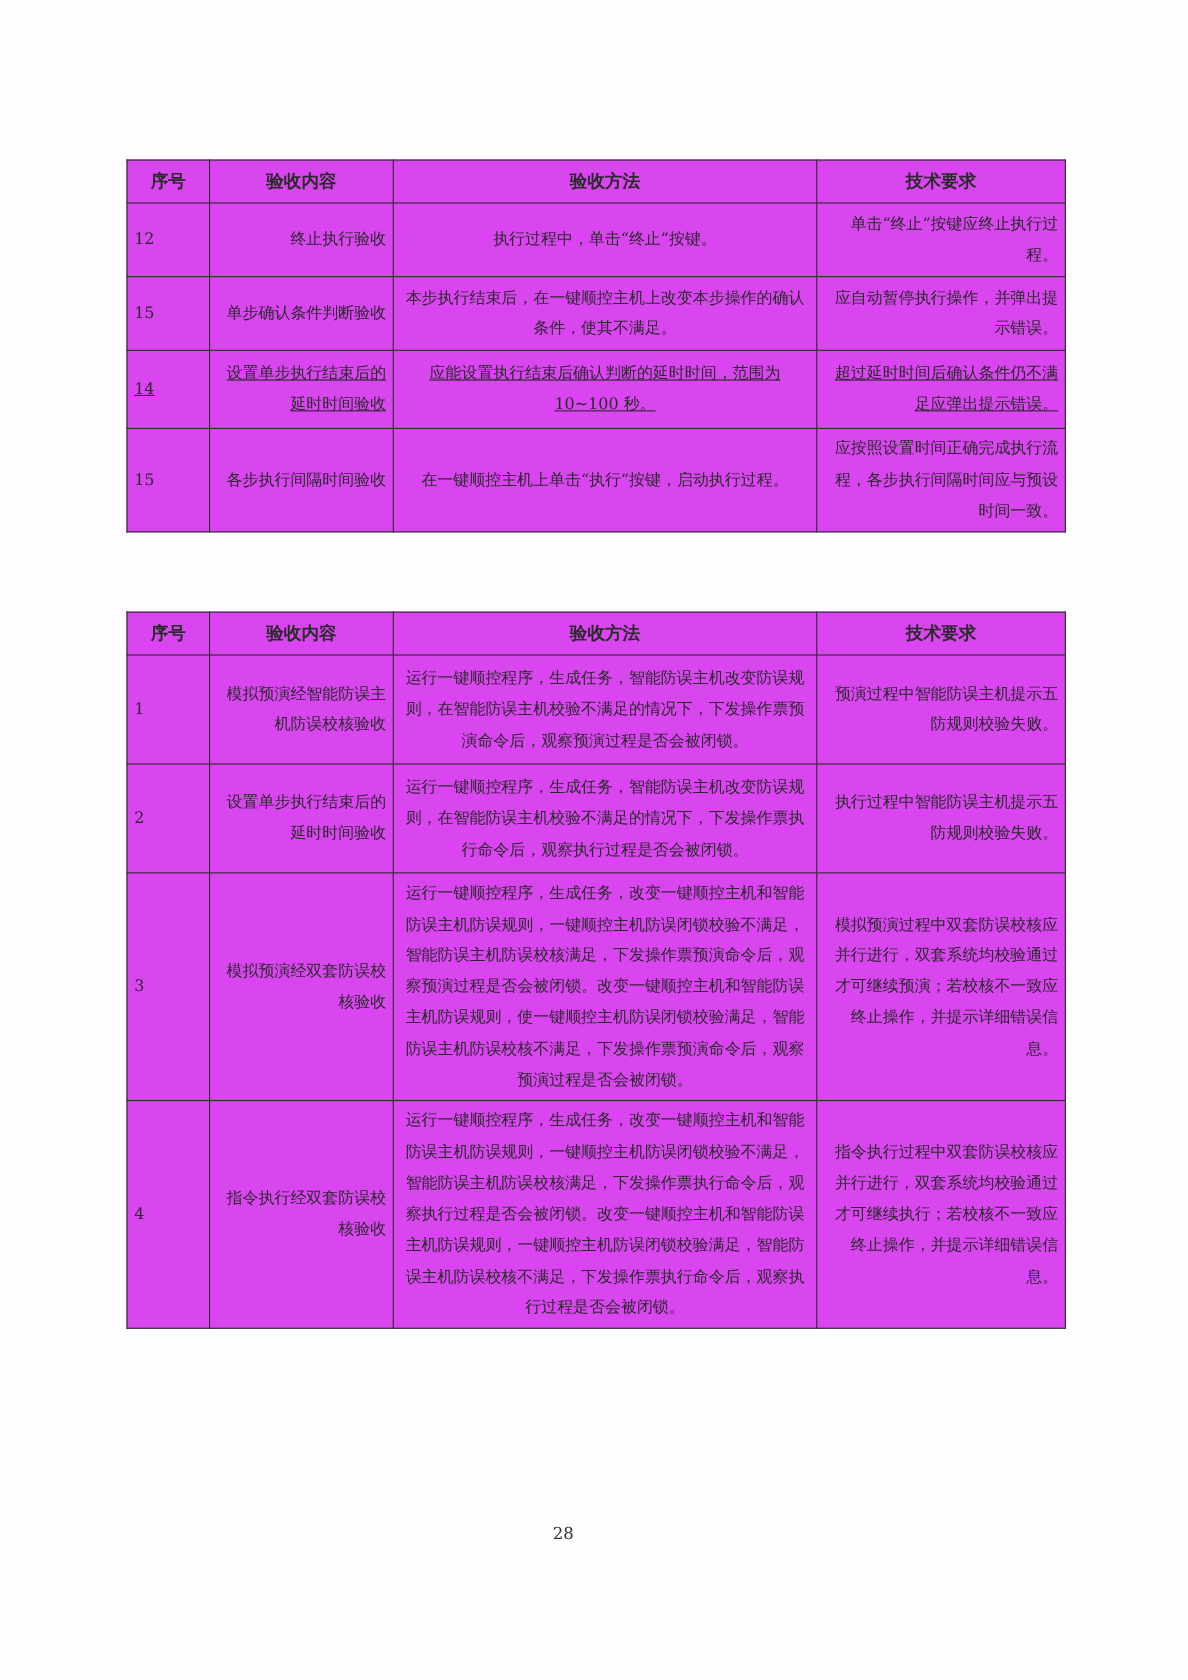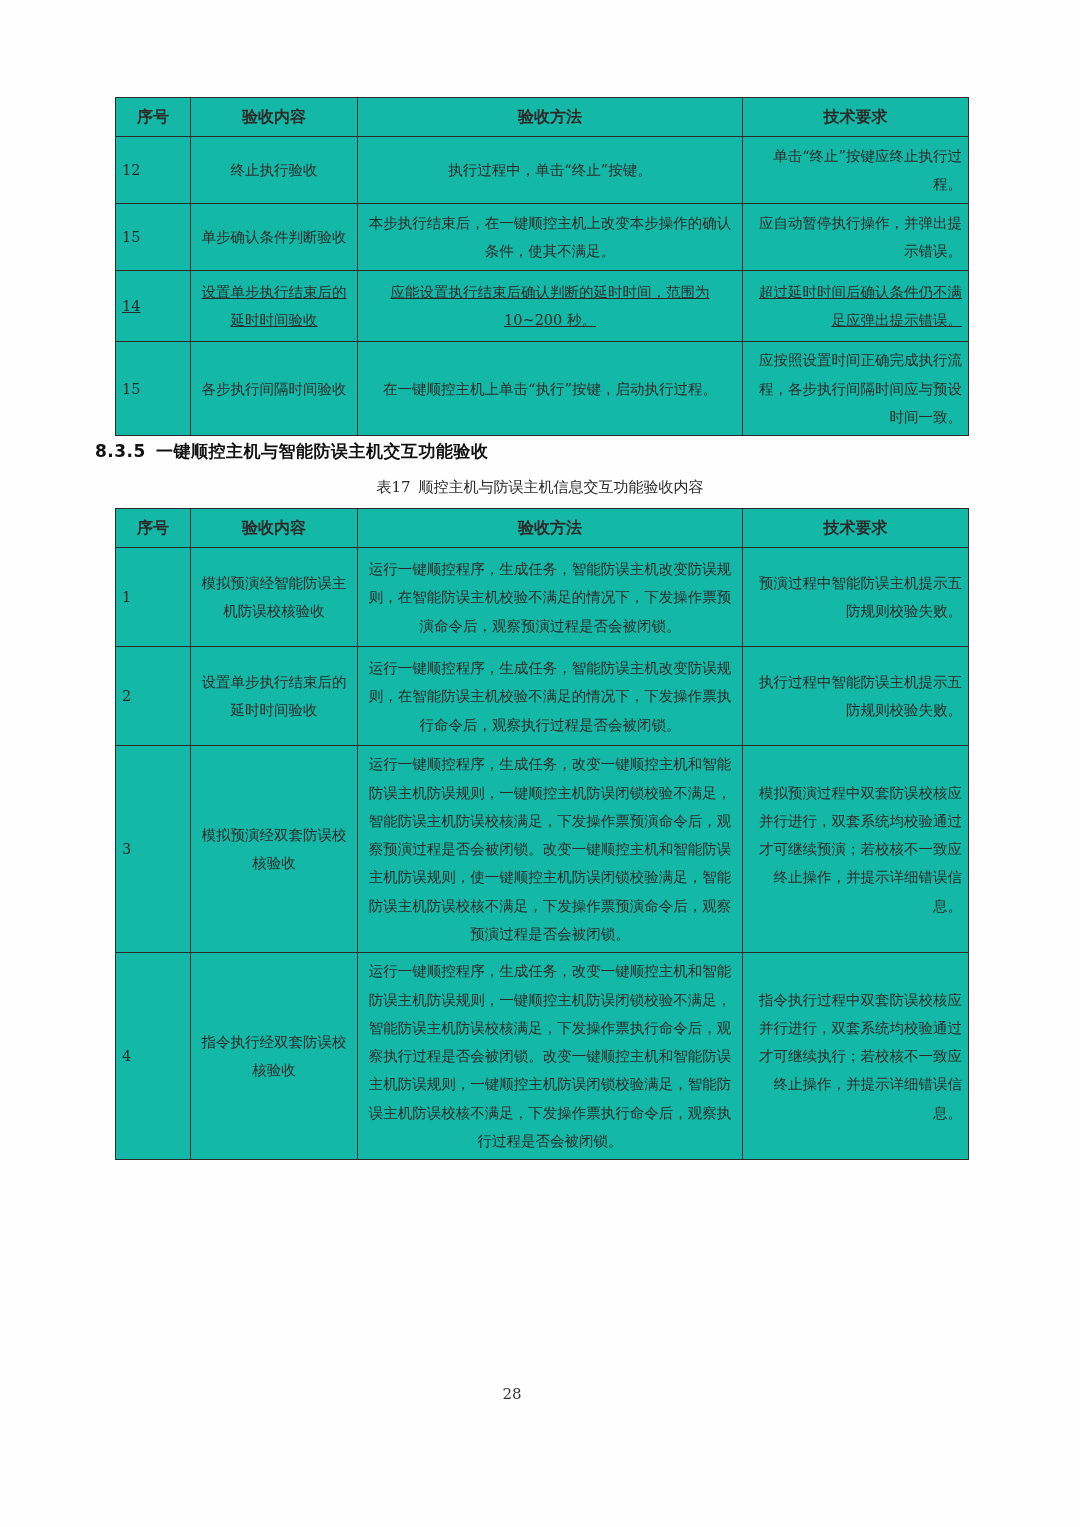--- a/index.html
+++ b/index.html
@@ -20,21 +20,22 @@
     left: 0; top: 0;
     width: 1080px;
     height: 1527px;
     background: #fefefe;
   }
   
   table.doc-table {
     position: absolute;
     border-collapse: collapse;
     table-layout: fixed;
-    background: #14b8a6;
+    background: #d946ef;
+    margin-top: 48px;
   }
   table.doc-table td, table.doc-table th {
     border: 1px solid #2b2b2b;
     padding: 4px 6px;
     vertical-align: middle;
     font-weight: normal;
     font-size: 14.5px;
     line-height: 1.95;
     color: #2a2a2a;
     font-family: "DejaVu Serif", "Liberation Serif", serif;
@@ -45,21 +46,21 @@
     font-size: 16px;
     line-height: 1.4;
     padding: 8px 4px;
   }
   .col-no    { width: 75px;  text-align: center; }
   .col-item  { width: 167px; text-align: center; }
   .col-meth  { width: 385px; text-align: left; }
   .col-req   { width: 226px; text-align: left; }
 
   td.c-no   { font-size: 15px; font-family:"DejaVu Serif","Liberation Serif",serif; }
-  td.c-item { text-align: center; }
+  td.c-item { text-align: right; }
   td.c-meth { text-align: center; }
   td.c-req  { text-align: right; }
 
   
   #table-1 { left: 115px; top: 97px; width: 853px; }
   #table-1 td { height: 1px; }
   #table-1 .r12 td { height: 58px; }
   #table-1 .r13 td { height: 58px; }
   #table-1 .r14 td { height: 62px; text-decoration: underline; }
   #table-1 .r15 td { height: 82px; }
@@ -138,39 +139,33 @@
       </tr>
       <tr class="r13">
         <td class="c-no">15</td>
         <td class="c-item">单步确认条件判断验收</td>
         <td class="c-meth">本步执行结束后，在一键顺控主机上改变本步操作的确认条件，使其不满足。</td>
         <td class="c-req">应自动暂停执行操作，并弹出提示错误。</td>
       </tr>
       <tr class="r14">
         <td class="c-no">14</td>
         <td class="c-item">设置单步执行结束后的延时时间验收</td>
-        <td class="c-meth">应能设置执行结束后确认判断的延时时间，范围为10~200 秒。</td>
+        <td class="c-meth">应能设置执行结束后确认判断的延时时间，范围为10~100 秒。</td>
         <td class="c-req">超过延时时间后确认条件仍不满足应弹出提示错误。</td>
       </tr>
       <tr class="r15">
         <td class="c-no">15</td>
         <td class="c-item">各步执行间隔时间验收</td>
         <td class="c-meth">在一键顺控主机上单击“执行”按键，启动执行过程。</td>
         <td class="c-req">应按照设置时间正确完成执行流程，各步执行间隔时间应与预设时间一致。</td>
       </tr>
     </tbody>
   </table>
 
-  <div class="section-heading">
-    <span class="num">8.3.5</span><span>一键顺控主机与智能防误主机交互功能验收</span>
-  </div>
-
-  <div class="table-caption">
-    <span class="cap-no">表17</span><span>顺控主机与防误主机信息交互功能验收内容</span>
-  </div>
+
 
   <table class="doc-table" id="table-2">
     <colgroup>
       <col class="col-no">
         <col class="col-item">
         <col class="col-meth">
         <col class="col-req">
     </colgroup>
     <thead>
       <tr>

